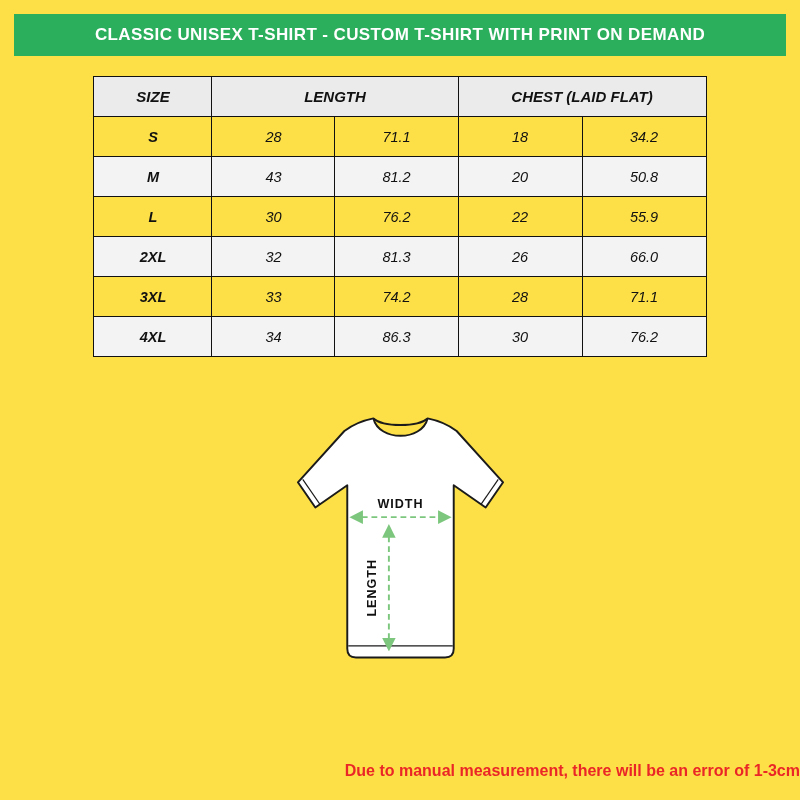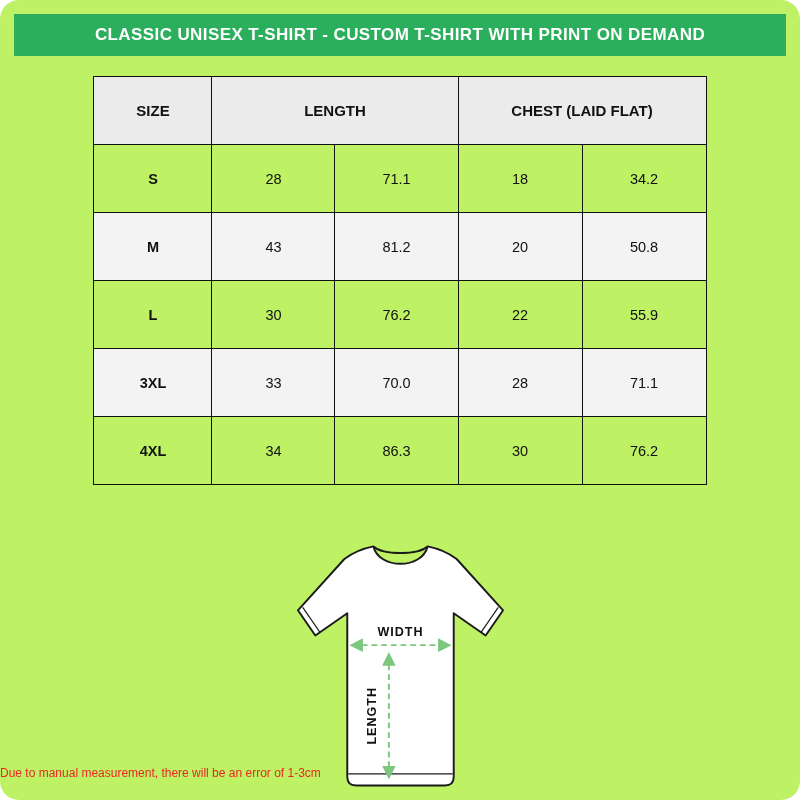--- a/index.html
+++ b/index.html
@@ -1,23 +1,22 @@
 <!DOCTYPE html>
 <html><head>
 <meta charset="utf-8">
 <style>
   html, body { margin: 0; padding: 0; background: #ffffff; }
   .page {
     width: 800px; height: 800px;
-    background: #bef264;
+    background: #fde047;
     font-family: "Liberation Sans", sans-serif;
     position: relative;
     overflow: hidden;
     box-sizing: border-box;
-    border-radius: 19px;
   }
   .banner {
     margin: 14px 14px 0 14px;
     height: 42px;
     background: #2baf5d;
     color: #ffffff;
     display: flex; align-items: center; justify-content: center;
     font-weight: bold;
     font-size: 17px;
     letter-spacing: 0.4px;
@@ -27,23 +26,24 @@
     margin: 20px auto 0 auto;
     border-collapse: collapse;
     width: 612px;
     table-layout: fixed;
   }
   .size-table th, .size-table td {
     border: 1px solid #111111;
     text-align: center;
     vertical-align: middle;
     height: 35px;
-    padding: 16px;
+    padding: 2px;
     font-size: 14.5px;
     color: #111111;
+    font-style: italic;
   }
   .size-table thead th {
     background: #ebebeb;
     font-weight: bold;
     font-size: 15px;
   }
   .size-table td.size-col { font-weight: bold; }
   .size-table tbody tr:nth-child(even) { background: #f3f3f3; }
   .diagram {
     margin-top: 44px;
@@ -55,24 +55,24 @@
     font-family: "Liberation Sans", sans-serif;
     font-weight: bold;
     font-size: 13px;
     fill: #111111;
     letter-spacing: 1px;
   }
   .footer-note {
     position: absolute;
     left: 0; right: 0;
     bottom: 20px;
-    text-align: left;
+    text-align: right;
     color: #ea2627;
-    font-weight: normal;
-    font-size: 12px;
+    font-weight: bold;
+    font-size: 16px;
   }
 </style>
 </head>
 <body>
 
 <div class="page">
 
   <div class="banner" style="background: rgb(43, 175, 93); color: rgb(255, 255, 255);">
     <span>CLASSIC UNISEX T-SHIRT - CUSTOM T-SHIRT WITH PRINT ON DEMAND</span>
   </div>
@@ -108,23 +108,30 @@
         <td>50.8</td>
       </tr>
       <tr>
         <td class="size-col">L</td>
         <td>30</td>
         <td>76.2</td>
         <td>22</td>
         <td>55.9</td>
       </tr>
       <tr>
+        <td class="size-col">2XL</td>
+        <td>32</td>
+        <td>81.3</td>
+        <td>26</td>
+        <td>66.0</td>
+      </tr>
+      <tr>
         <td class="size-col">3XL</td>
         <td>33</td>
-        <td>70.0</td>
+        <td>74.2</td>
         <td>28</td>
         <td>71.1</td>
       </tr>
       <tr>
         <td class="size-col">4XL</td>
         <td>34</td>
         <td>86.3</td>
         <td>30</td>
         <td>76.2</td>
       </tr>

